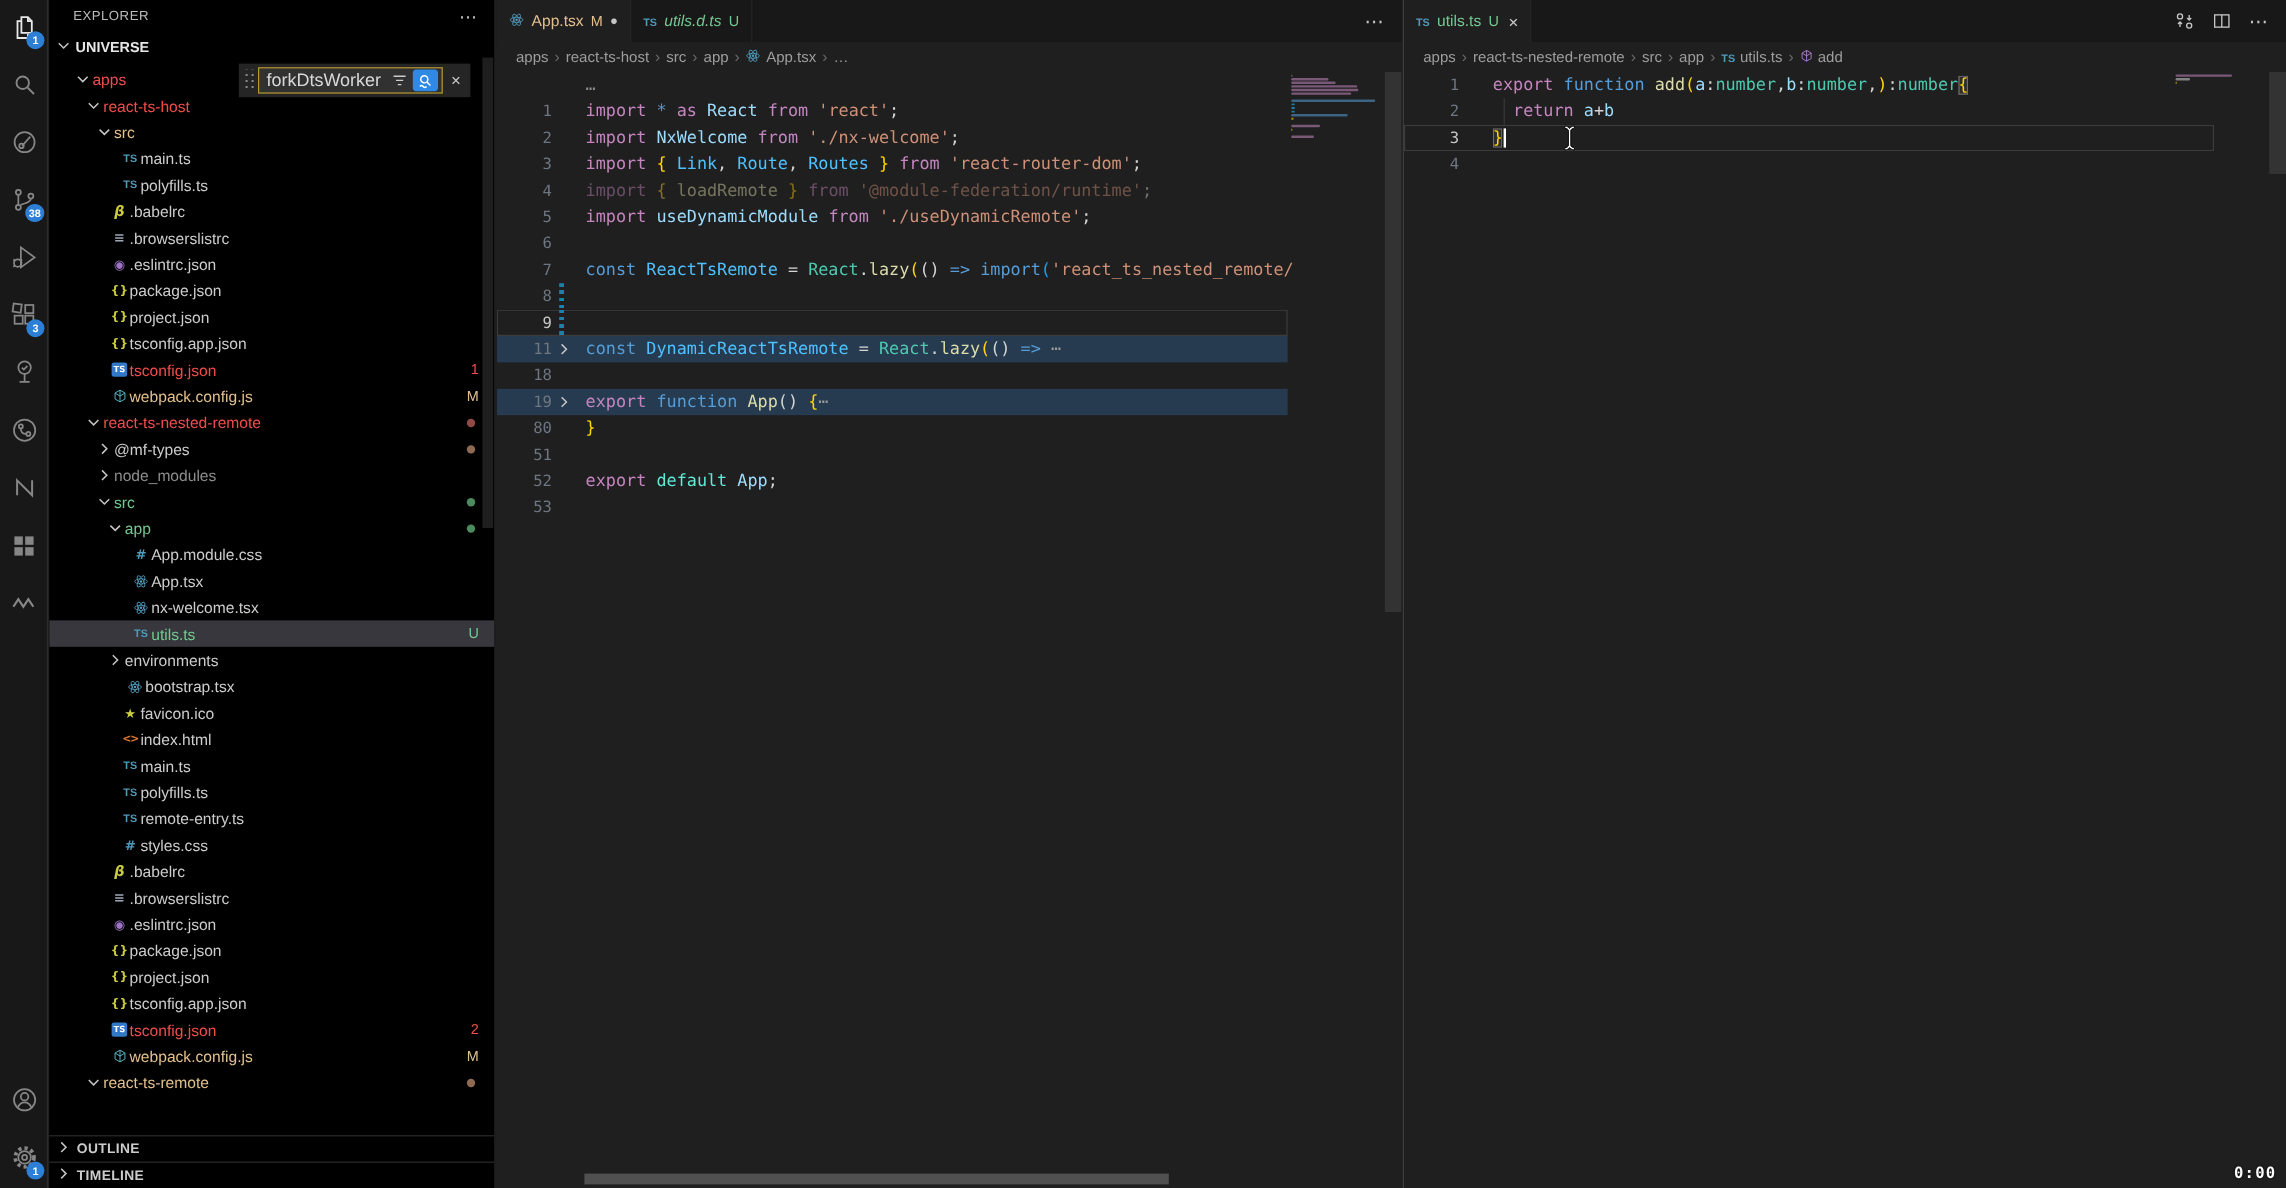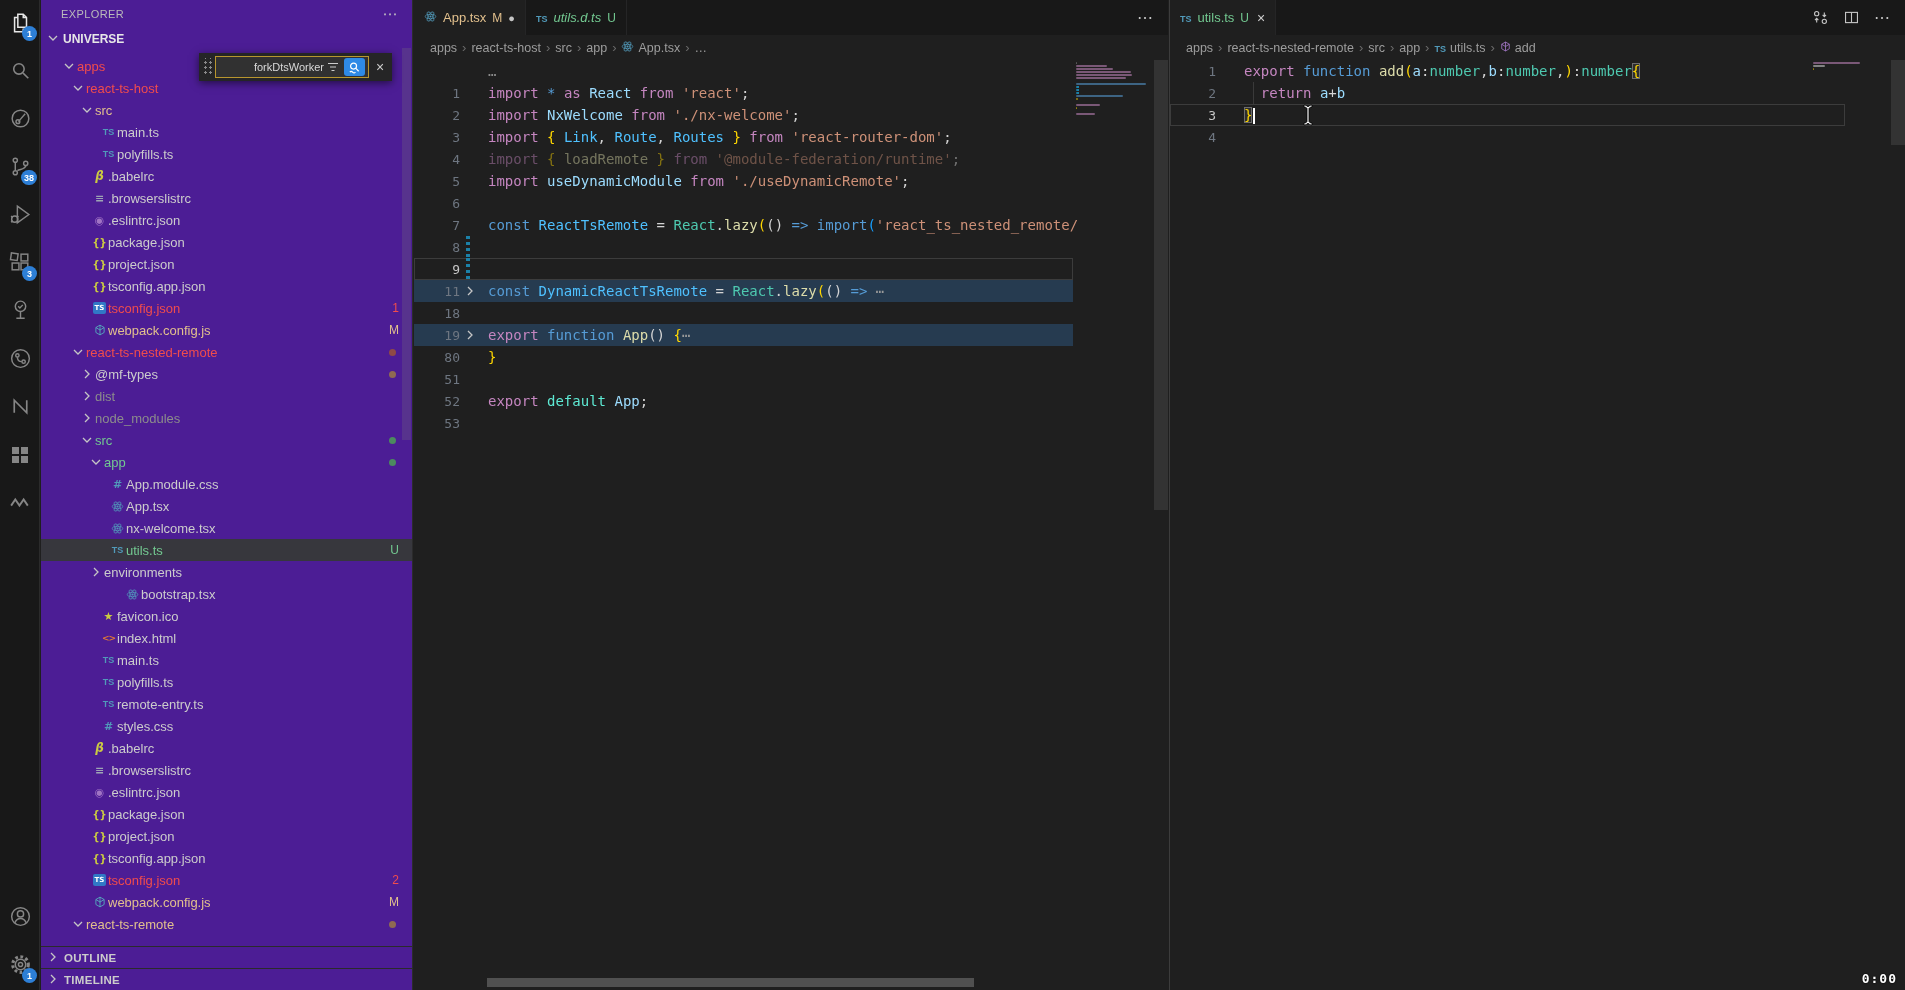--- a/index.html
+++ b/index.html
@@ -6,21 +6,21 @@
   html,body { width:1905px; height:990px; overflow:hidden; }
   body { background:#1f1f1f; font-family:"Liberation Sans",sans-serif; color:#cccccc; position:relative; font-size:13px; }
 
   
   #activitybar { position:absolute; left:0; top:0; width:40px; height:990px; background:#181818; border-right:1px solid #2b2b2b; z-index:5; }
   .ab-item { width:40px; height:48px; display:flex; align-items:center; justify-content:center; position:relative; cursor:pointer; }
   .ab-badge { position:absolute; right:3px; bottom:7px; min-width:15px; height:15px; padding:0 3px; border-radius:9px; background:#2d7fd6; color:#fff; font-size:9px; font-weight:700; display:flex; align-items:center; justify-content:center; }
   #ab-bottom { position:absolute; bottom:0; left:0; width:40px; }
 
   
-  #sidebar { position:absolute; left:41px; top:0; width:372px; height:990px; background:#4c1d95; border-right:1px solid #2b2b2b; z-index:4; }
+  #sidebar { position:absolute; left:41px; top:0; width:372px; height:990px; background:#000000; border-right:1px solid #2b2b2b; z-index:4; }
   #sb-title { height:28px; display:flex; align-items:center; padding:0 14px 0 20px; color:#bbbbbb; font-size:11px; letter-spacing:0.4px; }
   #sb-title-more { margin-left:auto; color:#c5c5c5; font-size:15px; cursor:pointer; }
   #sb-section { height:22px; display:flex; align-items:center; font-weight:700; font-size:12px; color:#e7e7e7; padding-left:4px; cursor:pointer; }
   #sb-section .chev { margin-right:2px; }
   #tree { position:absolute; top:50px; left:0; right:0; bottom:44px; overflow:hidden; padding-top:5px; }
   .trow { height:22px; display:flex; align-items:center; position:relative; cursor:pointer; white-space:nowrap; }
   .trow.sel { background:#37373d; }
   .trow .chev { width:16px; flex:none; display:flex; align-items:center; justify-content:center; }
   .trow .fi { width:17px; flex:none; display:flex; align-items:center; justify-content:center; font-family:"DejaVu Sans",sans-serif; }
   .trow .lbl { font-size:13px; }
@@ -29,21 +29,21 @@
   .tschip { width:13px; height:12px; background:#3178c6; border-radius:2px; color:#fff; font-size:7px; font-weight:700; display:flex; align-items:center; justify-content:center; }
   #sb-scroll { position:absolute; right:1px; top:48px; width:9px; height:392px; background:rgba(121,121,121,0.25); border-radius:0; }
   #sb-bottom { position:absolute; bottom:0; left:0; right:0; }
   .sb-panel { height:22px; display:flex; align-items:center; border-top:1px solid #2b2b2b; font-weight:700; font-size:11.5px; letter-spacing:0.3px; color:#cccccc; padding-left:4px; cursor:pointer; }
   .sb-panel .chev { margin-right:3px; }
 
   
   #findwidget { position:absolute; top:53px; right:20px; height:28px; background:#252526; display:flex; align-items:center; padding:2px 3px; box-shadow:0 2px 8px rgba(0,0,0,0.55); z-index:9; }
   #fw-handle { width:10px; height:18px; margin-right:3px; background-image:radial-gradient(#8a8a8a 1px, transparent 1.2px); background-size:5px 5px; background-position:1px 2px; cursor:grab; }
   #fw-box { height:22px; border:1px solid #b8962e; background:#313131; display:flex; align-items:center; padding:0 3px 0 6px; }
-  #fw-input { width:102px; font-size:11px; color:#d8d8d8; font-family:"Liberation Sans",sans-serif; background:transparent; border:none; outline:none;text-align:right; }
+  #fw-input { width:102px; font-size:15px; color:#d8d8d8; font-family:"Liberation Sans",sans-serif; background:transparent; border:none; outline:none; }
   #fw-filter { width:18px; display:flex; align-items:center; justify-content:center; cursor:pointer; }
   #fw-fuzzy { width:21px; height:18px; margin-left:2px; background:#2e8ae6; border-radius:3px; display:flex; align-items:center; justify-content:center; cursor:pointer; }
   #fw-close { width:18px; display:flex; align-items:center; justify-content:center; color:#cccccc; font-size:14px; margin-left:2px; cursor:pointer; }
 
   
   .egroup { position:absolute; top:0; height:990px; background:#1f1f1f; }
   #eg-left  { left:414px; width:754px; }
   #eg-right { left:1169px; width:736px; border-left:1px solid #3c3c3c; }
   .tabbar { height:35px; background:#181818; display:flex; align-items:stretch; }
   .tab { display:flex; align-items:center; gap:6px; padding:0 10px; font-size:13px; border-right:1px solid #252526; cursor:pointer; }
@@ -326,28 +326,20 @@
         </span>
         <span class="lbl" style="color: rgb(204, 204, 204);">@mf-types</span>
         <span class="tdot" style="background: rgb(143, 106, 82);"></span>
       </div>
       <div class="trow" style="padding-left: 38px;">
         <span class="chev">
           <svg width="16" height="16" viewBox="0 0 16 16">
             <path d="M6 4l4 4-4 4" fill="none" stroke="#c5c5c5" stroke-width="1.3" transform=""></path>
           </svg>
         </span>
-        <span class="lbl" style="color: rgb(140, 140, 140);">dist</span>
-      </div>
-      <div class="trow" style="padding-left: 38px;">
-        <span class="chev">
-          <svg width="16" height="16" viewBox="0 0 16 16">
-            <path d="M6 4l4 4-4 4" fill="none" stroke="#c5c5c5" stroke-width="1.3" transform=""></path>
-          </svg>
-        </span>
         <span class="lbl" style="color: rgb(140, 140, 140);">node_modules</span>
       </div>
       <div class="trow" style="padding-left: 38px;">
         <span class="chev">
           <svg width="16" height="16" viewBox="0 0 16 16">
             <path d="M6 4l4 4-4 4" fill="none" stroke="#c5c5c5" stroke-width="1.3" transform="rotate(90 8 8)"></path>
           </svg>
         </span>
         <span class="lbl" style="color: rgb(115, 201, 145);">src</span>
         <span class="tdot" style="background: rgb(76, 138, 95);"></span>
@@ -401,21 +393,21 @@
         <span class="tbadge" style="color: rgb(115, 201, 145);">U</span>
       </div>
       <div class="trow" style="padding-left: 47px;">
         <span class="chev">
           <svg width="16" height="16" viewBox="0 0 16 16">
             <path d="M6 4l4 4-4 4" fill="none" stroke="#c5c5c5" stroke-width="1.3" transform=""></path>
           </svg>
         </span>
         <span class="lbl" style="color: rgb(204, 204, 204);">environments</span>
       </div>
-      <div class="trow" style="padding-left: 83px;">
+      <div class="trow" style="padding-left: 63px;">
         <span class="fi">
           <svg width="13" height="13" viewBox="0 0 16 16">
             <g fill="none" stroke="#519aba" stroke-width="0.9">
               <ellipse cx="8" cy="8" rx="6.5" ry="2.6"></ellipse>
               <ellipse cx="8" cy="8" rx="6.5" ry="2.6" transform="rotate(60 8 8)"></ellipse>
               <ellipse cx="8" cy="8" rx="6.5" ry="2.6" transform="rotate(120 8 8)"></ellipse>
             </g>
             <circle cx="8" cy="8" r="1.3" fill="#519aba"></circle>
           </svg>
         </span>

